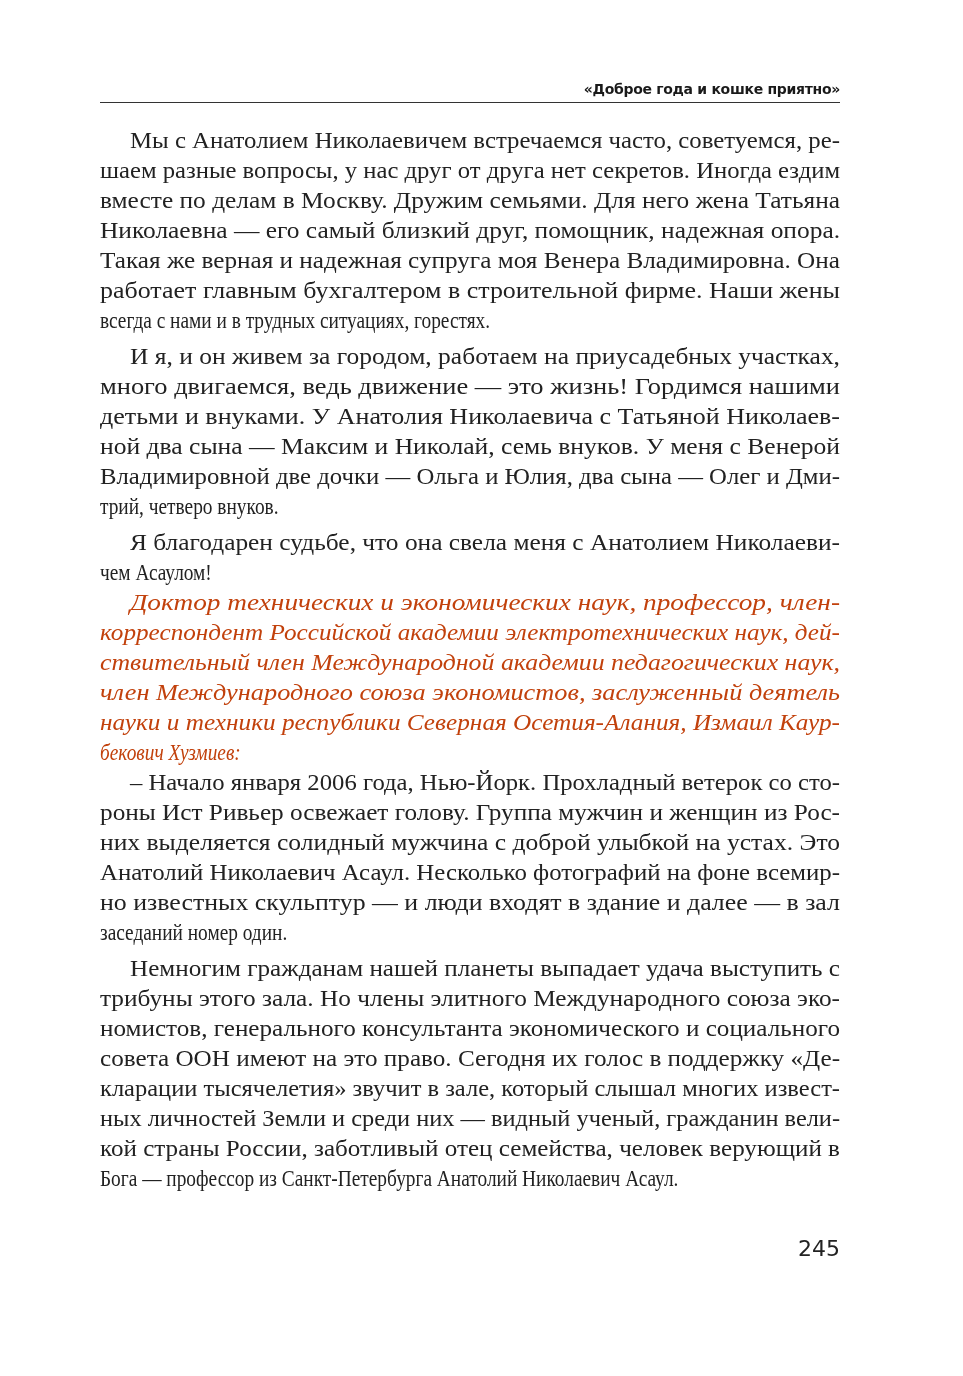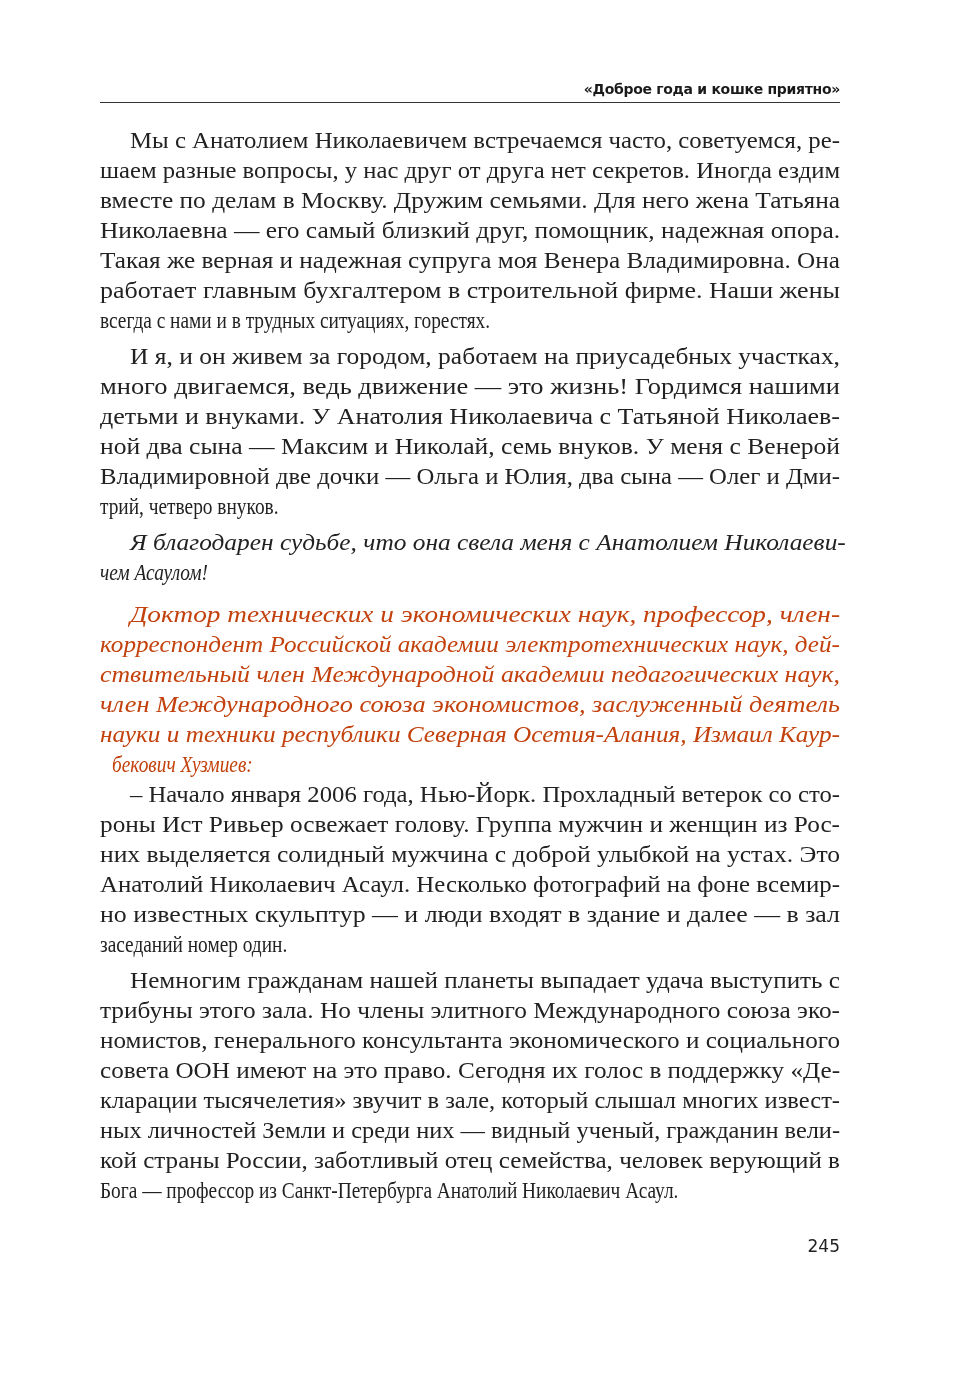--- a/index.html
+++ b/index.html
@@ -51,22 +51,21 @@
     color: #222;
     text-align: justify;
     hyphens: manual;
   }
   .body-text p {
     margin: 0 0 6px 0;
     text-indent: 30px;
     transform-origin: left top;
   }
   .body-text p.tight {
-    margin-bottom: 12px;
-    font-style: italic;
+    margin-bottom: 0;
   }
   .body-text p.italic {
     font-style: italic;
     font-family: "Liberation Serif", serif;
     color: #c2410c;
     margin-bottom: 0;
   }
   .body-text .line {
     display: block;
     text-align: justify;
@@ -76,21 +75,21 @@
   .body-text .line.last {
     text-align-last: left;
   }
   .page-number {
     position: absolute;
     left: 0;
     top: 1236px;
     width: 740px;
     text-align: right;
     font-family: "DejaVu Sans", sans-serif;
-    font-size: 17px;
+    font-size: 22px;
     color: #222;
   }
 </style>
 </head>
 <body>
 
 <div class="page">
   <div class="running-head">«Доброе года и кошке приятно»</div>
   <div class="head-rule"></div>
 
@@ -115,21 +114,21 @@
       <p class="tight" style="text-indent: 0px;">
         <span class="line" style="padding-left: 30px; text-align: left; text-align-last: left;"><span style="display: inline-block; white-space: nowrap; transform: scaleX(1.128); transform-origin: left center;">Я благодарен судьбе, что она свела меня с Анатолием Николаеви-</span></span>
         <span class="line last" style="text-align: right; text-align-last: left;"><span style="display: inline-block; white-space: nowrap; transform: scaleX(0.86); transform-origin: left center;">чем Асаулом!</span></span>
       </p>
       <p class="italic tight" style="text-indent: 0px;">
         <span class="line" style="padding-left: 30px; text-align: left; text-align-last: left;"><span style="display: inline-block; white-space: nowrap; transform: scaleX(1.2133); transform-origin: left center;">Доктор технических и экономических наук, профессор, член-</span></span>
         <span class="line" style="text-align: left; text-align-last: left;"><span style="display: inline-block; white-space: nowrap; transform: scaleX(1.1195); transform-origin: left center;">корреспондент Российской академии электротехнических наук, дей-</span></span>
         <span class="line" style="text-align: left; text-align-last: left;"><span style="display: inline-block; white-space: nowrap; transform: scaleX(1.1478); transform-origin: left center;">ствительный член Международной академии педагогических наук,</span></span>
         <span class="line" style="text-align: left; text-align-last: left;"><span style="display: inline-block; white-space: nowrap; transform: scaleX(1.1702); transform-origin: left center;">член Международного союза экономистов, заслуженный деятель</span></span>
         <span class="line" style="text-align: left; text-align-last: left;"><span style="display: inline-block; white-space: nowrap; transform: scaleX(1.122); transform-origin: left center;">науки и техники республики Северная Осетия-Алания, Измаил Каур-</span></span>
-        <span class="line last" style="text-align: right; text-align-last: left; margin-left: 12px;"><span style="display: inline-block; white-space: nowrap; transform: scaleX(0.86); transform-origin: left center;">бекович Хузмиев:</span></span>
+        <span class="line last" style="text-align: right; text-align-last: left;"><span style="display: inline-block; white-space: nowrap; transform: scaleX(0.86); transform-origin: left center;">бекович Хузмиев:</span></span>
       </p>
       <p style="text-indent: 0px;">
         <span class="line" style="padding-left: 30px; text-align: left; text-align-last: left;"><span style="display: inline-block; white-space: nowrap; transform: scaleX(1.0966); transform-origin: left center;">– Начало января 2006 года, Нью-Йорк. Прохладный ветерок со сто-</span></span>
         <span class="line" style="text-align: left; text-align-last: left;"><span style="display: inline-block; white-space: nowrap; transform: scaleX(1.1226); transform-origin: left center;">роны Ист Ривьер освежает голову. Группа мужчин и женщин из Рос-</span></span>
         <span class="line" style="text-align: left; text-align-last: left;"><span style="display: inline-block; white-space: nowrap; transform: scaleX(1.1363); transform-origin: left center;">них выделяется солидный мужчина с доброй улыбкой на устах. Это</span></span>
         <span class="line" style="text-align: left; text-align-last: left;"><span style="display: inline-block; white-space: nowrap; transform: scaleX(1.1042); transform-origin: left center;">Анатолий Николаевич Асаул. Несколько фотографий на фоне всемир-</span></span>
         <span class="line" style="text-align: left; text-align-last: left;"><span style="display: inline-block; white-space: nowrap; transform: scaleX(1.1488); transform-origin: left center;">но известных скульптур — и люди входят в здание и далее — в зал</span></span>
         <span class="line last" style="text-align: left; text-align-last: left;"><span style="display: inline-block; white-space: nowrap; transform: scaleX(0.86); transform-origin: left center;">заседаний номер один.</span></span>
       </p>
       <p style="text-indent: 0px;">

